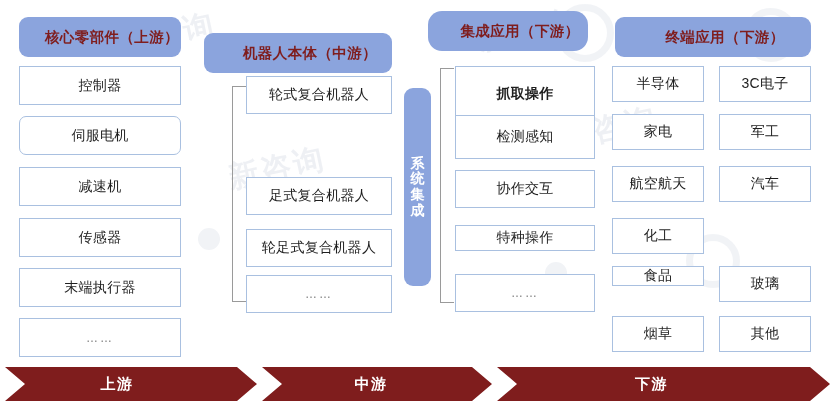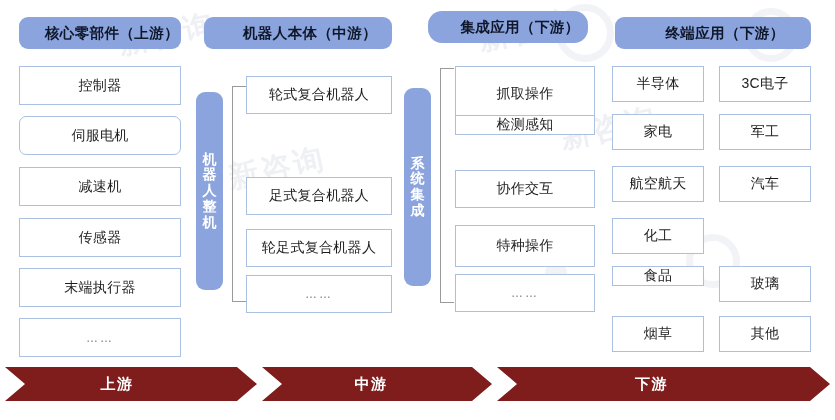--- a/index.html
+++ b/index.html
@@ -15,36 +15,36 @@
     position: relative;
     width: 835px;
     height: 420px;
     background: #ffffff;
     overflow: hidden;
   }
 
   
   .col-header {
     position: absolute;
-    height: 32px;
+    height: 40px;
     border-radius: 9px;
     background: #8ba4dd;
-    color: #0f172a;
+    color: #7f1d1d;
     font-weight: bold;
     font-size: 14.5px;
     letter-spacing: 0.4px;
     display: flex;
     align-items: center;
     justify-content: center;
     box-sizing: border-box;
     white-space: nowrap;
     padding-left: 24px;
   }
   .col-header.h1 { left: 19px;  top: 17px; width: 162px; }
-  .col-header.h2 { left: 204px; top: 17px; width: 188px; text-align: center; }
+  .col-header.h2 { left: 204px; top: 33px; width: 188px; text-align: center; }
   .col-header.h3 { left: 428px; top: 11px; width: 160px; border-radius: 14px; }
   .col-header.h4 { left: 615px; top: 17px; width: 196px; }
 
   
   .item-box {
     position: absolute;
     background: #ffffff;
     border: 1px solid #a9c0e0;
     box-sizing: border-box;
     display: flex;
@@ -169,43 +169,40 @@
 
   <div class="item-box" style="left:19px; top:66px;  width:162px; height:39px;">控制器</div>
   <div class="item-box" style="left:19px; top:116px; width:162px; height:39px;border-radius:7px;">伺服电机</div>
   <div class="item-box" style="left:19px; top:167px; width:162px; height:39px;">减速机</div>
   <div class="item-box" style="left:19px; top:218px; width:162px; height:39px;">传感器</div>
   <div class="item-box" style="left:19px; top:268px; width:162px; height:39px;">末端执行器</div>
   <div class="item-box ellipsis" style="left:19px; top:318px; width:162px; height:39px;">……</div>
 
   <div class="col-header h2">机器人本体（中游）</div>
 
-  <div class="vlabel" style="left:196px; top:92px; width:27px; height:198px;">
-    <span>机器人整机</span>
-  </div>
 
   <div class="bracket" style="left:232px; top:86px; width:14px; height:216px;"></div>
 
   <div class="item-box" style="left:246px; top:76px;  width:146px; height:38px;">轮式复合机器人</div>
   <div class="item-box" style="left:246px; top:177px; width:146px; height:38px;">足式复合机器人</div>
   <div class="item-box" style="left:246px; top:229px; width:146px; height:38px;">轮足式复合机器人</div>
   <div class="item-box ellipsis" style="left:246px; top:275px; width:146px; height:38px;">……</div>
 
   <div class="vlabel" style="left:404px; top:88px; width:27px; height:198px;">
     <span>系统集成</span>
   </div>
 
   <div class="col-header h3">集成应用（下游）</div>
 
   <div class="bracket" style="left:440px; top:68px; width:14px; height:235px;"></div>
 
-  <div class="item-box" style="left:455px; top:66px;  width:140px; height:56px;">抓取操作</div>
-  <div class="item-box" style="left:455px; top:115px; width:140px; height:20px;font-family:Liberation Serif, serif;">检测感知</div>
+  <div class="item-box" style="left:455px; top:66px;  width:140px; height:56px;font-weight:bold;">抓取操作</div>
+  <div class="item-box" style="left:455px; top:115px; width:140px; height:44px;font-family:Liberation Serif, serif;">检测感知</div>
   <div class="item-box" style="left:455px; top:170px; width:140px; height:38px;">协作交互</div>
-  <div class="item-box" style="left:455px; top:225px; width:140px; height:42px;">特种操作</div>
+  <div class="item-box" style="left:455px; top:225px; width:140px; height:26px;">特种操作</div>
   <div class="item-box ellipsis" style="left:455px; top:274px; width:140px; height:38px;">……</div>
 
   <div class="col-header h4">终端应用（下游）</div>
 
   <div class="item-box" style="left:612px; top:66px;  width:92px; height:36px;">半导体</div>
   <div class="item-box" style="left:612px; top:114px; width:92px; height:36px;">家电</div>
   <div class="item-box" style="left:612px; top:166px; width:92px; height:36px;">航空航天</div>
   <div class="item-box" style="left:612px; top:218px; width:92px; height:36px;">化工</div>
   <div class="item-box" style="left:612px; top:266px; width:92px; height:20px;">食品</div>
   <div class="item-box" style="left:612px; top:316px; width:92px; height:36px;">烟草</div>

